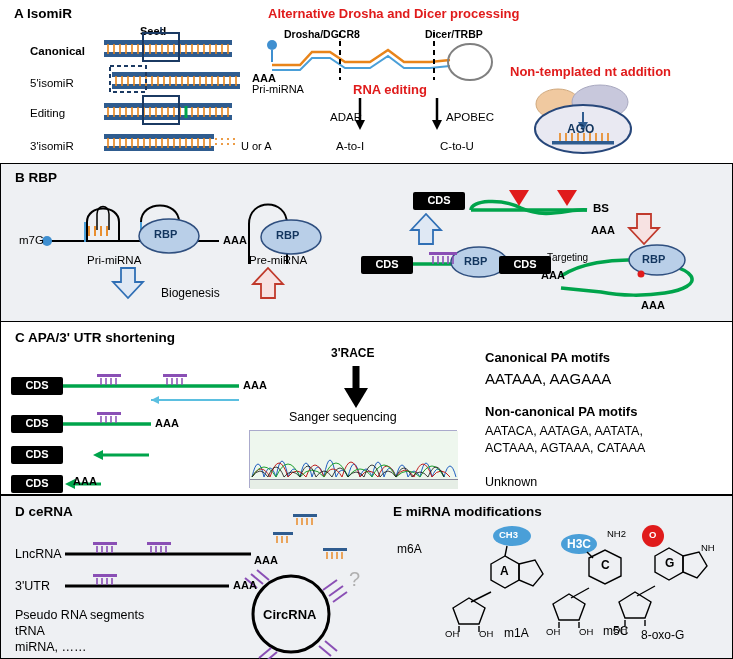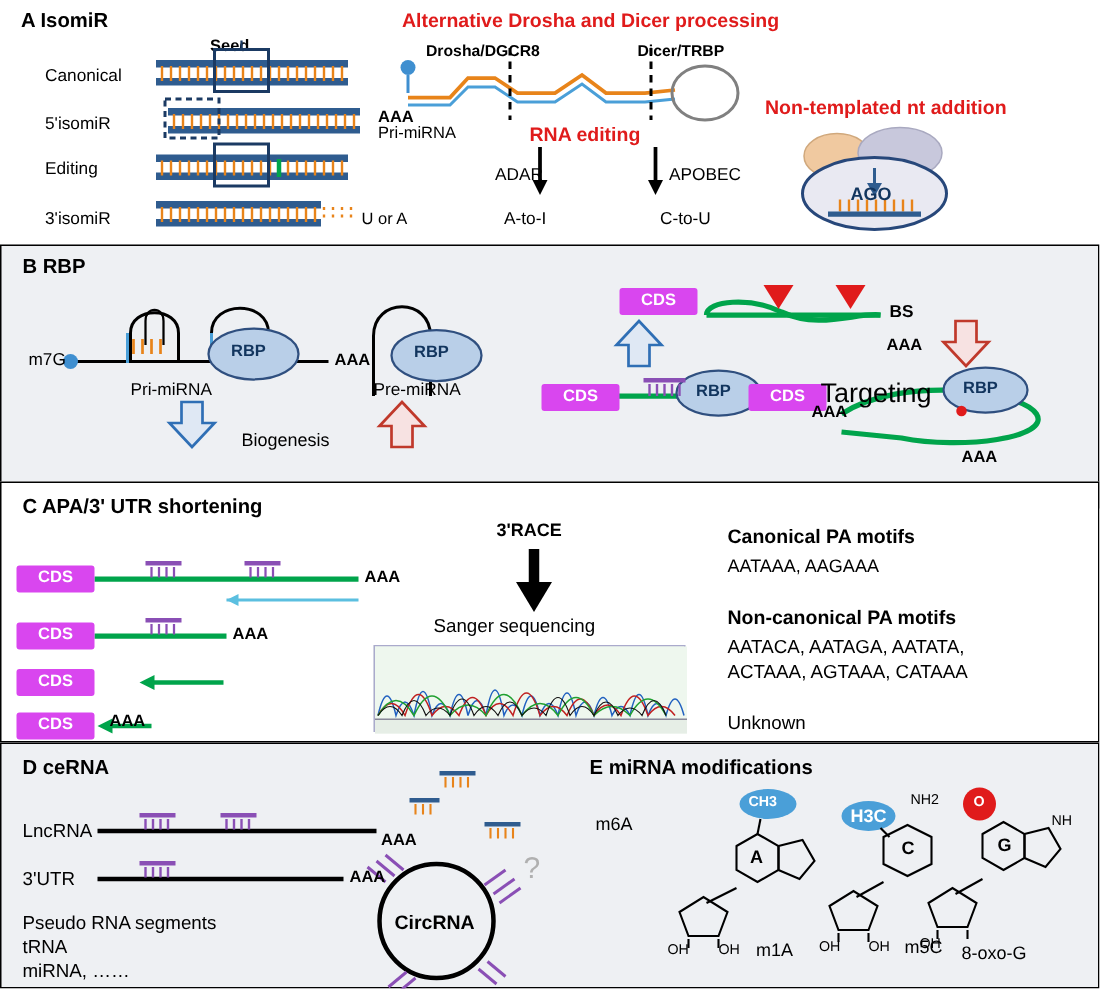--- a/index.html
+++ b/index.html
@@ -13,36 +13,36 @@
   }
   .panel{position:absolute;box-sizing:border-box;}
   .bordered{border:1px solid #000;}
   .lbl{position:absolute;white-space:nowrap;}
   .bold{font-weight:bold;}
   .red{color:#e01b1b;}
   .panel-title{font-weight:bold;font-size:13.5px;}
 
   
   .cds{
-    position:absolute;background:#d946ef;color:#fff;
+    position:absolute;background:#000000;color:#fff;
     font-weight:bold;font-size:11px;text-align:center;
     border-radius:2px;line-height:17px;height:18px;width:52px;
   }
   svg{position:absolute;overflow:visible;}
 </style>
 </head>
 <body>
 
 <div class="panel" style="left:0;top:0;width:733px;height:163px;background:#fff;">
 
   <div class="lbl panel-title" style="left:14px;top:6px;">A IsomiR</div>
 
   <div class="lbl bold" style="left:140px;top:25px;font-size:11px;">Seed</div>
 
-  <div class="lbl" style="left:30px;top:45px;font-size:11.5px;">Canonical</div>
+  <div class="lbl" style="left:30px;top:45px;font-size:11.5px;font-weight:bold;">Canonical</div>
   <div class="lbl" style="left:30px;top:77px;font-size:11.5px;">5'isomiR</div>
   <div class="lbl" style="left:30px;top:107px;font-size:11.5px;">Editing</div>
   <div class="lbl" style="left:30px;top:140px;font-size:11.5px;">3'isomiR</div>
 
   <svg style="left:0;top:0;width:733px;height:163px;">
 
     <g>
       <rect x="104" y="40" width="128" height="5" fill="#2f5c8f"></rect>
       <rect x="104" y="52" width="128" height="5" fill="#2f5c8f"></rect>
       <g stroke="#e8841a" stroke-width="1.6">
@@ -275,21 +275,21 @@
   </svg>
 
   <div class="cds" style="left:412px;top:28px;">CDS</div>
   <div class="cds" style="left:360px;top:92px;">CDS</div>
   <div class="cds" style="left:498px;top:92px;">CDS</div>
 
   <div class="lbl bold" style="left:592px;top:38px;font-size:11.5px;">BS</div>
   <div class="lbl bold" style="left:590px;top:60px;font-size:11px;">AAA</div>
   <div class="lbl bold" style="left:540px;top:105px;font-size:11px;">AAA</div>
   <div class="lbl bold" style="left:640px;top:135px;font-size:11px;">AAA</div>
-  <div class="lbl" style="left:546px;top:88px;font-size:18px;">Targeting</div>
+  <div class="lbl" style="left:546px;top:88px;font-size:10px;">Targeting</div>
 
   <div class="lbl" style="left:18px;top:70px;font-size:11.5px;"><span>m7G</span></div>
   <div class="lbl bold" style="left:222px;top:70px;font-size:11px;">AAA</div>
   <div class="lbl" style="left:86px;top:90px;font-size:11.5px;">Pri-miRNA</div>
   <div class="lbl" style="left:248px;top:90px;font-size:11.5px;">Pre-miRNA</div>
   <div class="lbl" style="left:160px;top:122px;font-size:12px;">Biogenesis</div>
   <div class="lbl bold" style="left:153px;top:64px;font-size:11px;color:#12355e;">RBP</div>
   <div class="lbl bold" style="left:275px;top:65px;font-size:11px;color:#12355e;">RBP</div>
   <div class="lbl bold" style="left:463px;top:91px;font-size:11px;color:#12355e;">RBP</div>
   <div class="lbl bold" style="left:641px;top:89px;font-size:11px;color:#12355e;">RBP</div>
@@ -353,21 +353,21 @@
       <path d="M2,46 Q8,20 14,46 Q20,28 26,46 Q32,14 38,46 Q44,30 50,46 Q56,18 62,46 Q68,26 74,46 Q80,12 86,46 Q92,32 98,46 Q104,20 110,46 Q116,30 122,46 Q128,16 134,46 Q140,28 146,46 Q152,22 158,46 Q164,34 170,46 Q176,18 182,46 Q188,30 194,46 Q200,24 206,46" fill="none" stroke="#2060c0" stroke-width="1"></path>
       <path d="M2,46 Q11,30 20,46 Q29,18 38,46 Q47,34 56,46 Q65,22 74,46 Q83,30 92,46 Q101,16 110,46 Q119,34 128,46 Q137,24 146,46 Q155,32 164,46 Q173,20 182,46 Q191,34 200,46" fill="none" stroke="#c02020" stroke-width="1"></path>
       <path d="M2,46 Q14,26 26,46 Q38,20 50,46 Q62,32 74,46 Q86,18 98,46 Q110,30 122,46 Q134,22 146,46 Q158,34 170,46 Q182,24 194,46" fill="none" stroke="#20a030" stroke-width="1"></path>
       <path d="M2,46 Q10,34 18,46 Q26,26 34,46 Q42,36 50,46 Q58,24 66,46 Q74,34 82,46 Q90,28 98,46 Q106,36 114,46 Q122,22 130,46 Q138,34 146,46 Q154,28 162,46 Q170,36 178,46 Q186,26 194,46" fill="none" stroke="#111" stroke-width="0.8"></path>
       <rect x="0" y="48" width="208" height="10" fill="#e6eee6"></rect>
       <rect x="0" y="48" width="208" height="1" fill="#889"></rect>
     </svg>
   </div>
 
   <div class="lbl bold" style="left:484px;top:28px;font-size:13px;">Canonical PA motifs</div>
-  <div class="lbl" style="left:484px;top:48px;font-size:12px;">AATAAA, AAGAAA</div>
+  <div class="lbl" style="left:484px;top:48px;font-size:15px;">AATAAA, AAGAAA</div>
   <div class="lbl bold" style="left:484px;top:82px;font-size:13px;">Non-canonical PA motifs</div>
   <div class="lbl" style="left:484px;top:119px;font-size:12.5px;">ACTAAA, AGTAAA, CATAAA</div>
   <div class="lbl" style="left:484px;top:102px;font-size:12.5px;">AATACA, AATAGA, AATATA,</div>
   <div class="lbl" style="left:484px;top:153px;font-size:12.5px;">Unknown</div>
 </div>
 
 <div class="panel bordered" style="left:0;top:495px;width:733px;height:164px;background:#eef0f3;">
   <div class="lbl panel-title" style="left:14px;top:8px;">D ceRNA</div>
   <div class="lbl panel-title" style="left:392px;top:8px;">E miRNA modifications</div>
 

